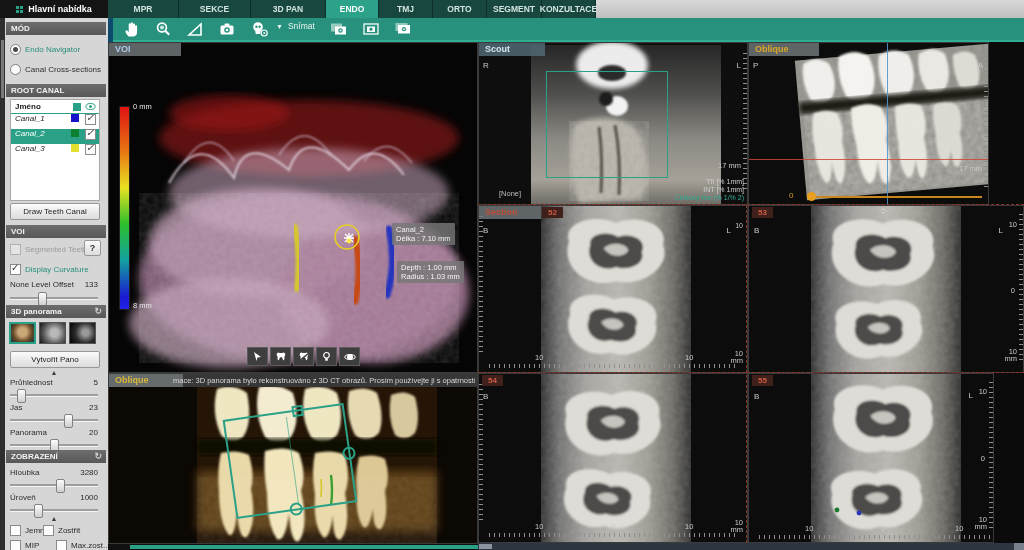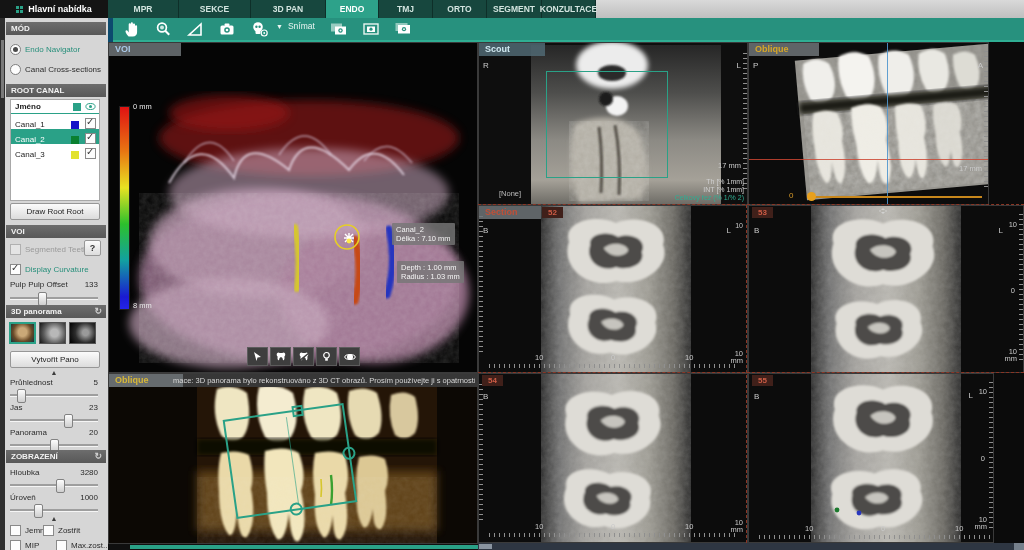--- a/index.html
+++ b/index.html
@@ -34,21 +34,21 @@
   .srow{position:absolute;left:10px;color:#2b2b2b;font-size:8px;display:flex;align-items:center;gap:4px;}
   .radio{width:9px;height:9px;border-radius:50%;border:1px solid #7e7e7e;background:#fdfdfd;position:relative;cursor:pointer;}
   .radio.sel::after{content:"";position:absolute;left:2px;top:2px;width:5px;height:5px;border-radius:50%;background:#4a4a4a;}
   .cb{width:9px;height:9px;border:1px solid #8a8a8a;background:#fdfdfd;position:relative;cursor:pointer;flex:0 0 auto;}
   .cb.checked::after{content:"✓";position:absolute;left:0px;top:-3px;font-size:10px;color:#3c3c3c;}
   .cb.dis{background:#e4e4e4;border-color:#b0b0b0;}
   .teal-txt{color:#278f7b;}
   .gray-txt{color:#9a9a9a;}
   #canal-table{position:absolute;left:10px;top:81px;width:88px;height:100px;background:#fff;border:1px solid #a8a8a8;font-size:8px;}
   .ct-head{display:flex;align-items:center;height:13px;border-bottom:1px solid #2aa187;color:#222;font-weight:bold;}
-  .ct-row{display:flex;align-items:flex-end;height:15px;color:#222;cursor:pointer;}
+  .ct-row{display:flex;align-items:flex-start;height:15px;color:#222;cursor:pointer;font-style:italic;}
   .ct-row.sel{background:#2aa187;color:#fff;}
   .ct-name{flex:1;padding-left:4px;}
   .sq{width:8px;height:8px;margin-right:6px;}
   .side-btn{position:absolute;left:10px;width:88px;height:15px;background:linear-gradient(#fbfbfb,#dcdcdc);
             border:1px solid #979797;border-radius:2px;font-size:8px;color:#222;display:flex;align-items:center;justify-content:center;cursor:pointer;}
   .slider{position:absolute;left:10px;width:88px;height:12px;cursor:pointer;}
   .slider .track{position:absolute;left:0;right:0;top:5px;height:2px;background:#9e9e9e;border-bottom:1px solid #f5f5f5;}
   .slider .sthumb{position:absolute;top:0;width:7px;height:12px;background:linear-gradient(#fdfdfd,#cfcfcf);border:1px solid #828282;border-radius:2px;cursor:pointer;}
   .val-row{position:absolute;left:10px;width:88px;display:flex;justify-content:space-between;color:#2b2b2b;font-size:8px;}
   .collapse{position:absolute;left:50%;transform:translateX(-50%);font-size:7px;color:#3c3c3c;cursor:pointer;}
@@ -268,35 +268,35 @@
         <span class="sq" style="background: rgb(10, 128, 48);"></span>
         <span class="cb checked" style="margin-right:3px"></span>
       </div>
       <div class="ct-row">
         <span class="ct-name">Canal_3</span>
         <span class="sq" style="background: rgb(226, 226, 46);"></span>
         <span class="cb checked" style="margin-right:3px"></span>
       </div>
     </div>
     <div class="side-btn" style="top:185px">
-        <span>Draw Root Root</span>
+        <span>Draw Teeth Canal</span>
       </div>
 
     <div class="shead" style="top:207px"><span>VOI</span></div>
     <div class="srow" style="top:226px">
       <span class="cb dis"></span>
       <span class="gray-txt">Segmented Teeth</span>
     </div>
     <div id="help-btn">?</div>
     <div class="srow" style="top:246px">
       <span class="cb checked"></span>
       <span class="teal-txt">Display Curvature</span>
     </div>
     <div class="val-row" style="top:262px">
-      <span>Pulp Pulp Offset</span>
+      <span>None Level Offset</span>
       <span>133</span>
     </div>
     <div class="slider" style="top:274px">
       <div class="track"></div>
         <div class="sthumb" style="left:28px"></div>
     </div>
 
     <div class="shead" style="top:287px">
       <span>3D panorama</span>
       <span class="ref">↻</span>

